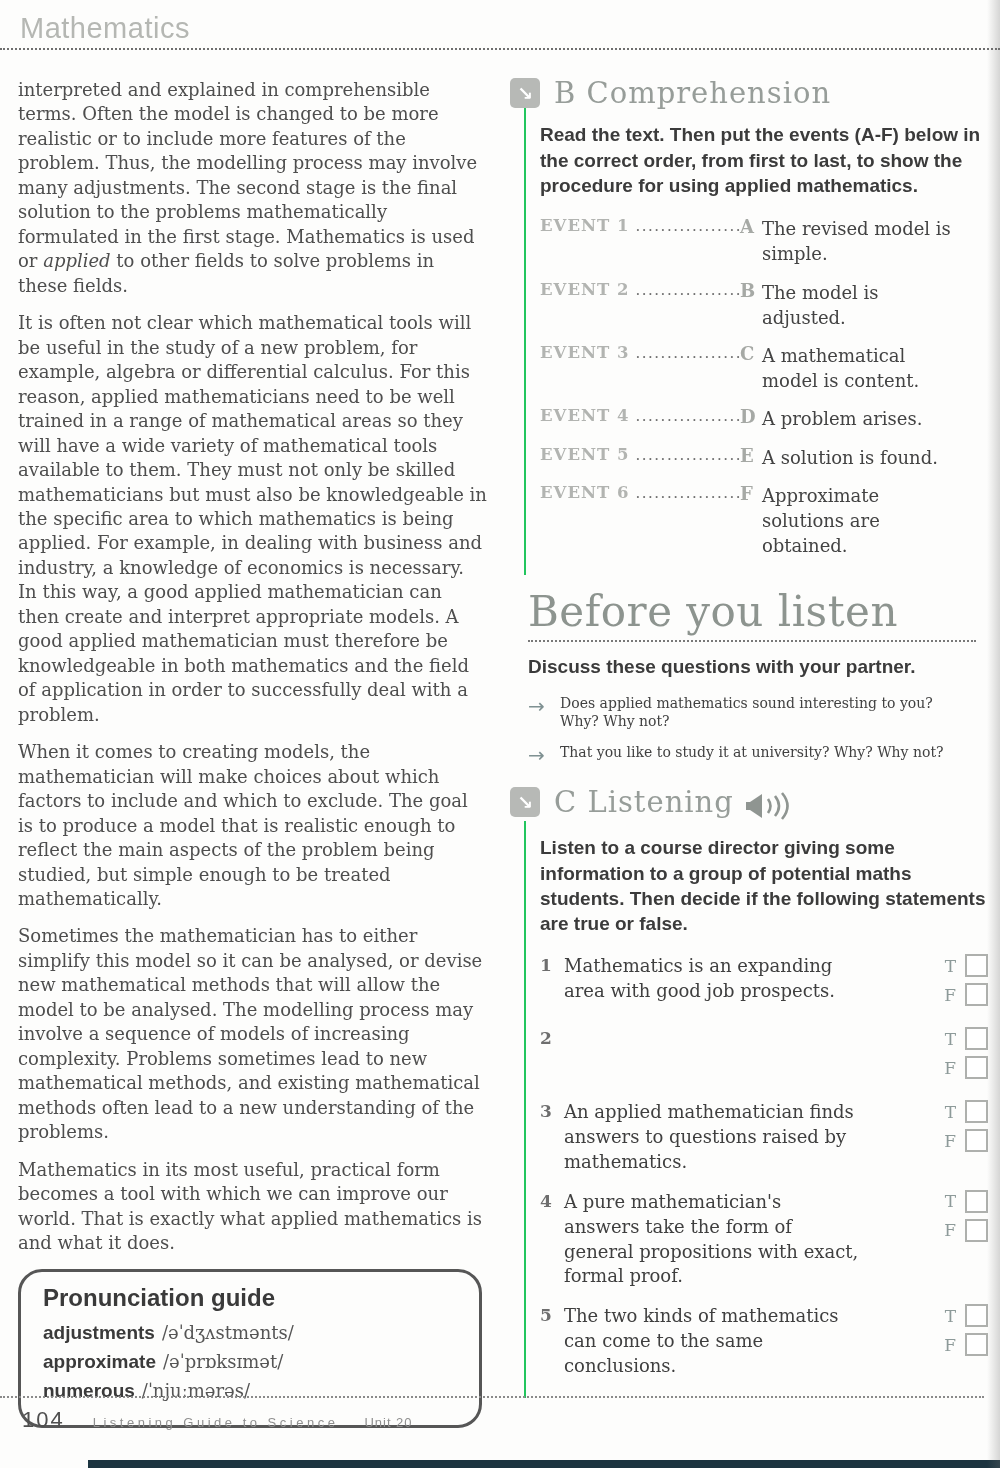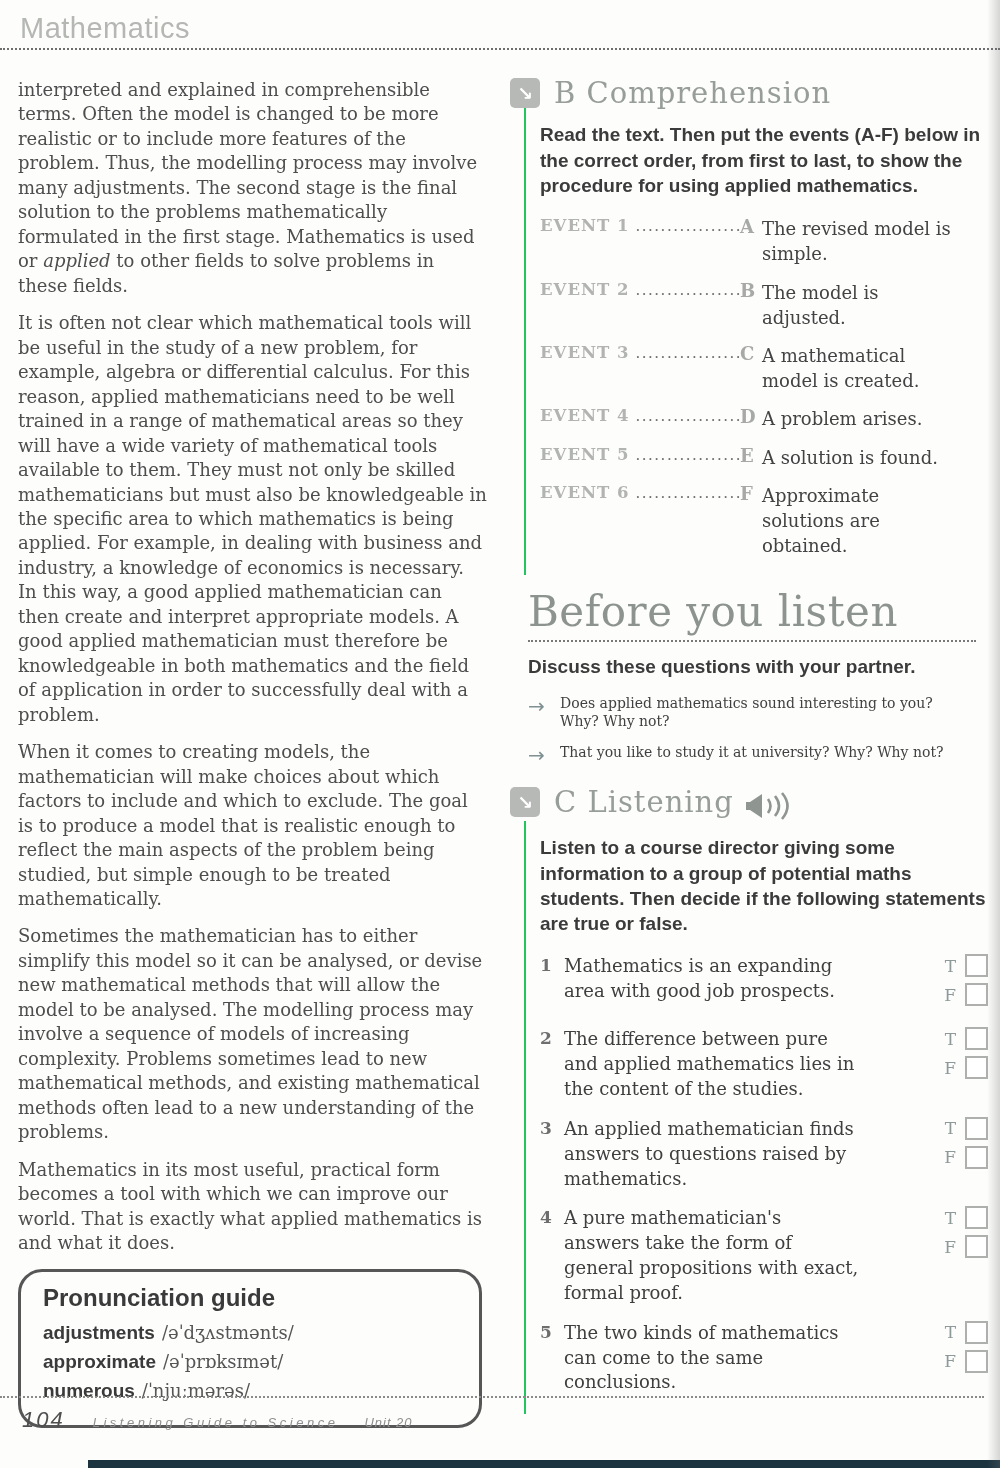--- a/index.html
+++ b/index.html
@@ -51,21 +51,21 @@
   .listen-sec{margin-top:20px;}
   .speaker{margin:4px 0 0 12px;flex:none;}
   .stmt-row{display:flex;margin-bottom:15px;}
   .stmt-num{width:24px;flex:none;font-weight:700;color:#6e6e6e;font-size:17px;padding-top:1px;}
   .stmt-text{width:298px;flex:none;font-size:18px;color:#3f3f3f;line-height:1.38;}
   .tf-col{margin-left:auto;padding-right:4px;}
   .tf-row{display:flex;align-items:center;justify-content:flex-end;margin-bottom:6px;}
   .tf-letter{color:#8d9a99;font-size:17px;margin-right:9px;}
   .checkbox{width:19px;height:19px;border:2px solid #aeb0ad;background:#ffffff;display:inline-block;}
   
-  .pfooter{position:absolute;left:0;right:16px;top:1396px;font-style:italic;}
+  .pfooter{position:absolute;left:0;right:16px;top:1396px;}
   .footer-rule{border-top:2px dotted #8a8a8a;}
   .footer-content{padding:9px 0 0 22px;display:flex;align-items:baseline;
                   font-family:"Liberation Sans",sans-serif;}
   .page-number{font-size:22px;color:#4f4f4f;letter-spacing:2px;margin-right:28px;}
   .book-title{font-size:13px;color:#8f8f8f;letter-spacing:3.5px;margin-right:26px;}
   .unit-label{font-size:13px;color:#8f8f8f;letter-spacing:1px;}
   .bottom-bar{position:absolute;left:88px;right:0;bottom:0;height:8px;background:#1c3440;}
   .edge-shadow{position:absolute;top:0;right:0;bottom:0;width:13px;pointer-events:none;
                background:linear-gradient(to right,rgba(110,110,110,0),rgba(110,110,110,.28));}
 </style>
@@ -125,21 +125,21 @@
             <div class="event-left"><span class="event-label">EVENT 2</span><span class="dots">.................</span></div>
             <div class="event-right">
                 <span class="event-letter">B</span>
                 <span class="event-text">The model is adjusted.</span>
               </div>
           </div>
           <div class="event-row">
             <div class="event-left"><span class="event-label">EVENT 3</span><span class="dots">.................</span></div>
             <div class="event-right">
                 <span class="event-letter">C</span>
-                <span class="event-text">A mathematical model is created.</span>
+                <span class="event-text">A mathematical model is content.</span>
               </div>
           </div>
           <div class="event-row">
             <div class="event-left"><span class="event-label">EVENT 4</span><span class="dots">.................</span></div>
             <div class="event-right">
                 <span class="event-letter">D</span>
                 <span class="event-text">A problem arises.</span>
               </div>
           </div>
           <div class="event-row">
@@ -197,21 +197,20 @@
                   <span class="checkbox"></span>
                 </span>
               <span class="tf-row">
                   <span class="tf-letter">F</span>
                   <span class="checkbox"></span>
                 </span>
             </span>
           </div>
           <div class="stmt-row">
             <span class="stmt-num">2</span>
-            <span class="stmt-text">The difference between pure and applied mathematics lies in the content of the studies.</span>
             <span class="tf-col">
               <span class="tf-row">
                   <span class="tf-letter">T</span>
                   <span class="checkbox"></span>
                 </span>
               <span class="tf-row">
                   <span class="tf-letter">F</span>
                   <span class="checkbox"></span>
                 </span>
             </span>

